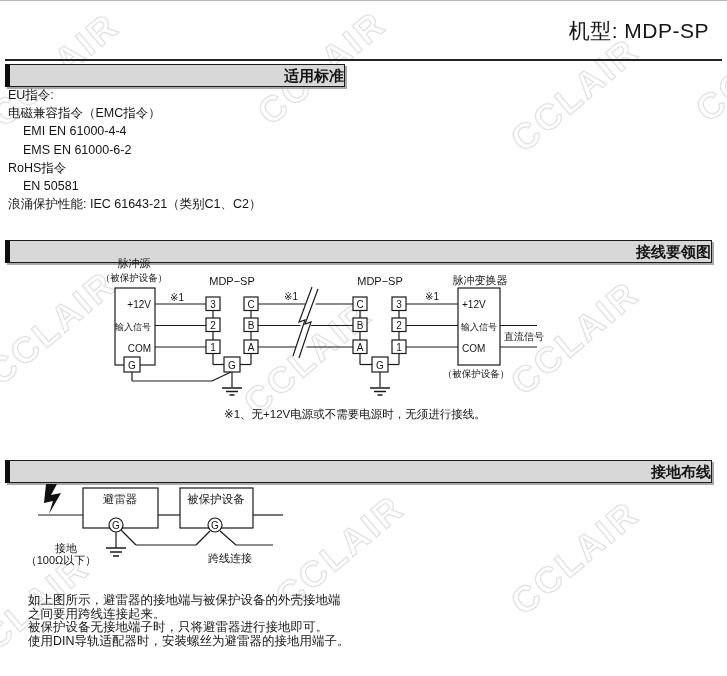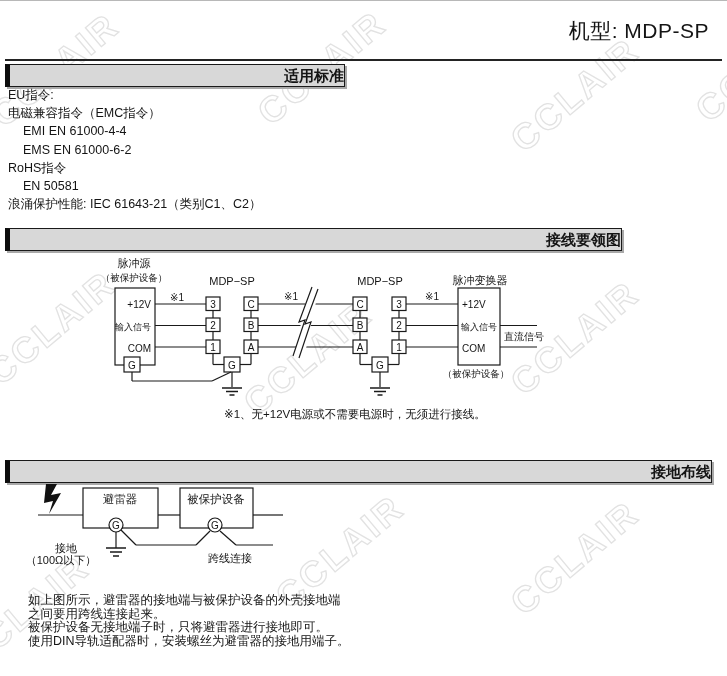--- a/index.html
+++ b/index.html
@@ -12,21 +12,21 @@
   #top-edge{top:0;left:0;width:727px;height:0;border-top:1px solid #b8b8b8;}
   #model-title{top:17px;right:18px;font-size:21px;font-weight:normal;letter-spacing:.5px;text-align:right;}
   #header-rule{top:59px;left:5px;width:717px;height:0;border-top:2px solid #232323;}
   .bar{
     position:absolute;left:5px;height:23px;box-sizing:border-box;
     background:#d8d8d8;border:1px solid #1a1a1a;border-left:5px solid #0d0d0d;
     box-shadow:2px 2px 0 #a9a9a9;
     font-weight:bold;font-size:15px;line-height:20px;padding:1px 0 0 6px;text-align:right;
   }
   #bar-standards{top:64px;width:340px;}
-  #bar-wiring{top:228px;width:617px;}
+  #bar-wiring{top:240px;width:707px;}
   #bar-grounding{top:460px;width:707px;}
   #standards-block{top:86px;left:8px;font-size:12.5px;line-height:18.2px;}
   #standards-block .indent{padding-left:15px;}
   #wiring-note{top:407px;left:224px;font-size:11.5px;}
   #grounding-desc{top:594px;left:28px;font-size:12.5px;line-height:13.6px;}
   svg{position:absolute;left:0;display:block;}
   #wm-layer{top:0;z-index:0;}
   #wiring-svg{top:250px;z-index:1;}
   #grounding-svg{top:476px;z-index:1;}
   .content{z-index:1;}

